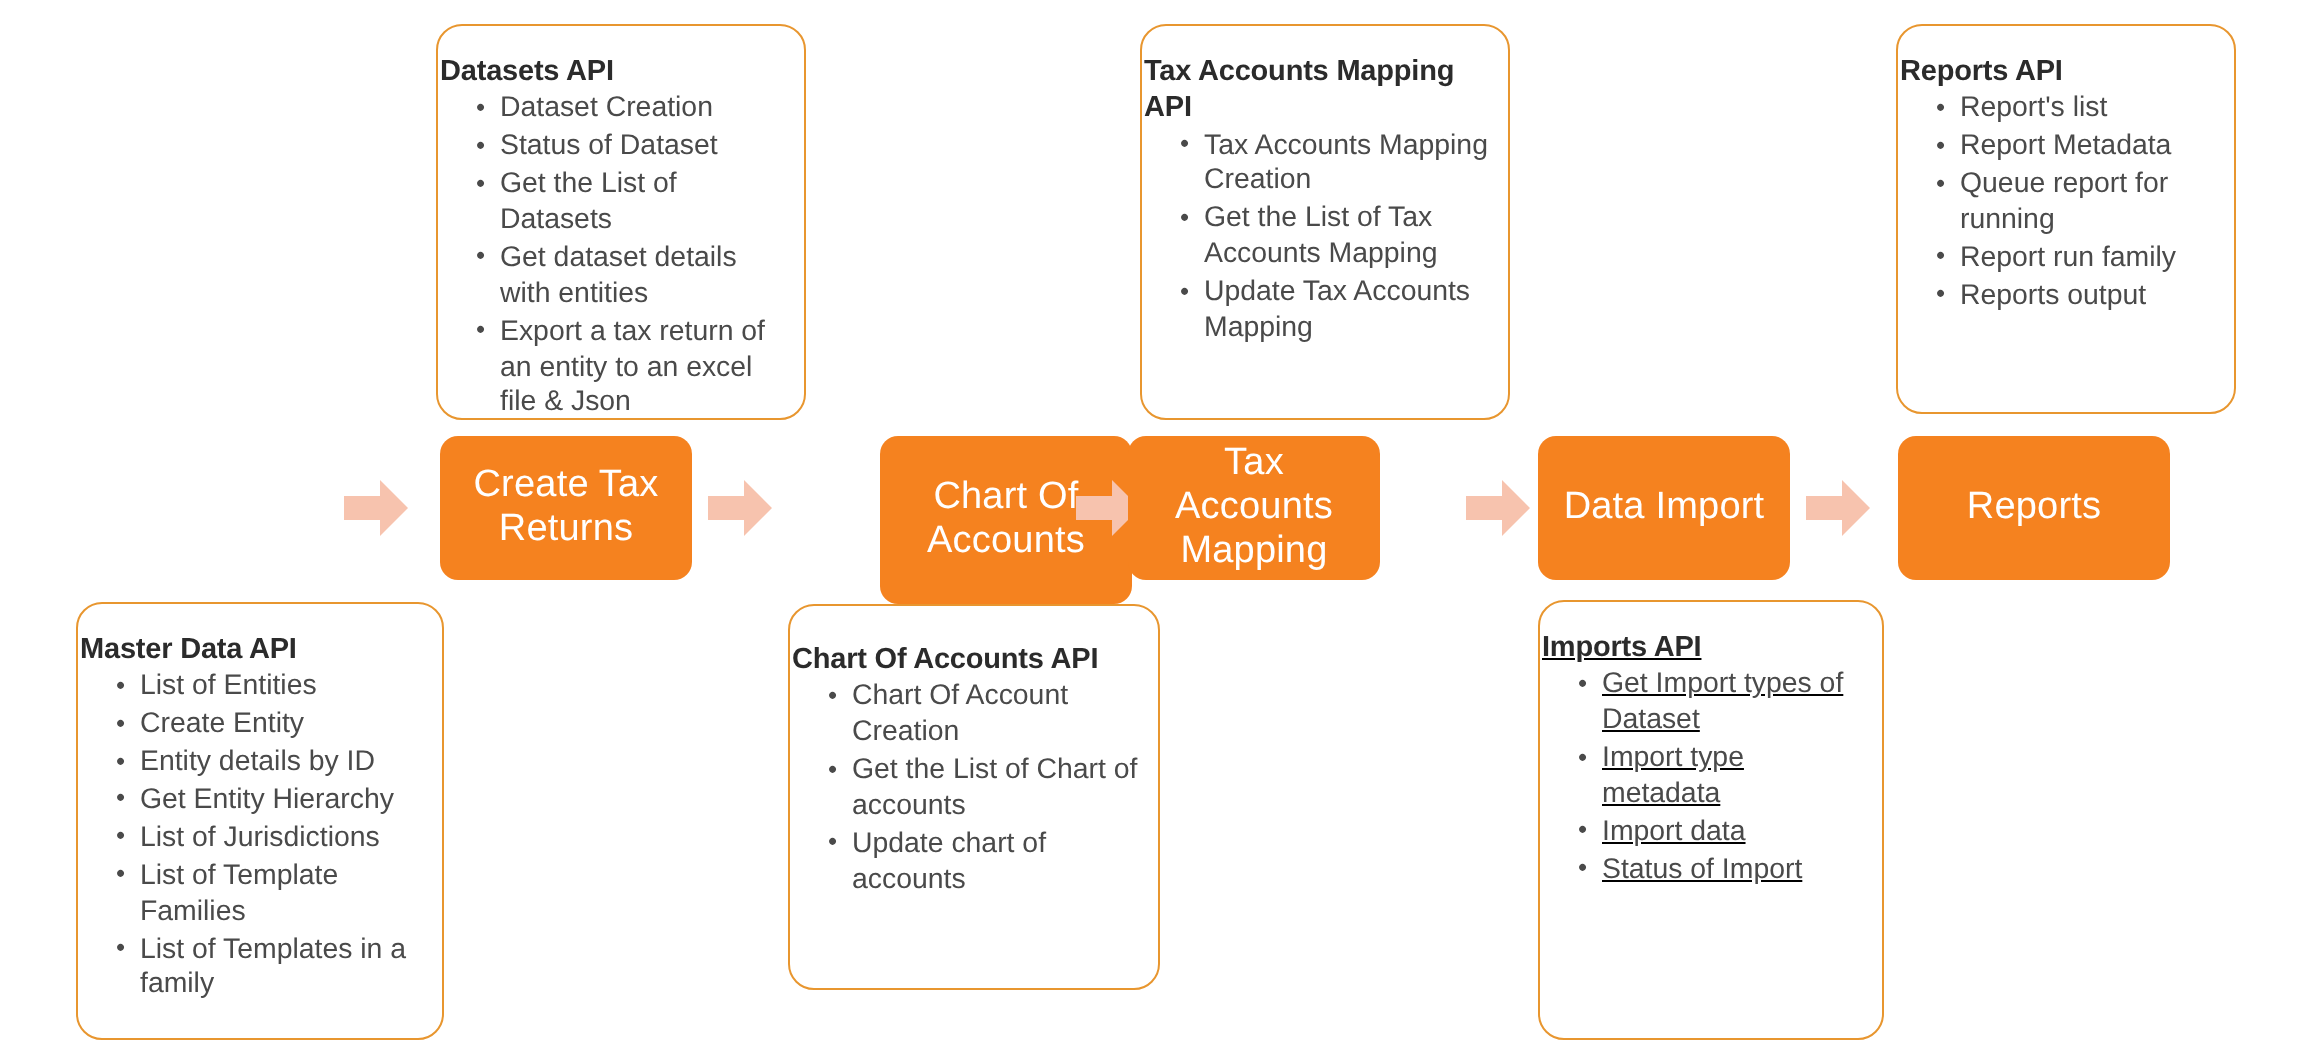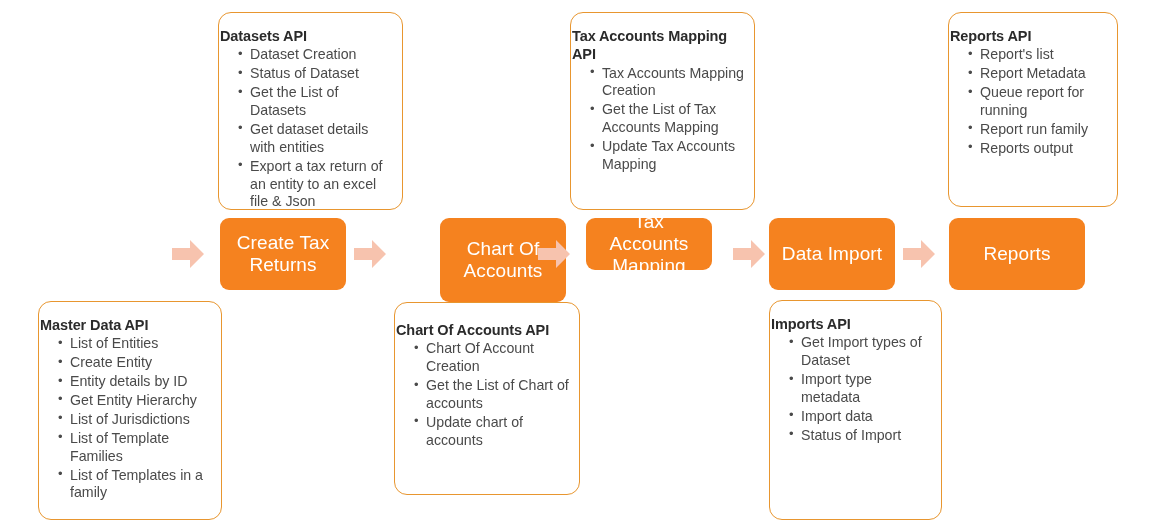--- a/index.html
+++ b/index.html
@@ -150,21 +150,21 @@
     <span class="plabel">Chart Of
 Accounts</span>
   </div>
 
   <div class="flow-arrow" style="left:536px; top:237px;">
     <svg viewBox="0 0 36 34" aria-hidden="true">
       <path d="M2 11 H20 V3 L34 17 L20 31 V23 H2 Z" fill="currentColor"></path>
     </svg>
   </div>
 
-  <div class="process-box" style="left:586px; top:218px; width:126px; height:52px;">
+  <div class="process-box" style="left:564px; top:218px; width:126px; height:72px;">
     <span class="plabel">Tax
 Accounts
 Mapping</span>
   </div>
 
   <div class="flow-arrow" style="left:731px; top:237px;">
     <svg viewBox="0 0 36 34" aria-hidden="true">
       <path d="M2 11 H20 V3 L34 17 L20 31 V23 H2 Z" fill="currentColor"></path>
     </svg>
   </div>
@@ -198,21 +198,21 @@
 
   <div class="api-box" style="left:394px; top:302px; width:186px; height:193px; padding-top:18px;">
     <div class="api-title">Chart Of Accounts API</div>
     <ul class="api-list">
       <li>Chart Of Account Creation</li>
       <li>Get the List of Chart of accounts</li>
       <li>Update chart of accounts</li>
     </ul>
   </div>
 
-  <div class="api-box" style="left:769px; top:300px; width:173px; height:220px;">
+  <div class="api-box" style="left:769px; top:300px; width:173px; height:220px;text-decoration:underline;">
     <div class="api-title">Imports API</div>
     <ul class="api-list">
       <li>Get Import types of Dataset</li>
       <li>Import type metadata</li>
       <li>Import data</li>
       <li>Status of Import</li>
     </ul>
   </div>
 
 </div>

